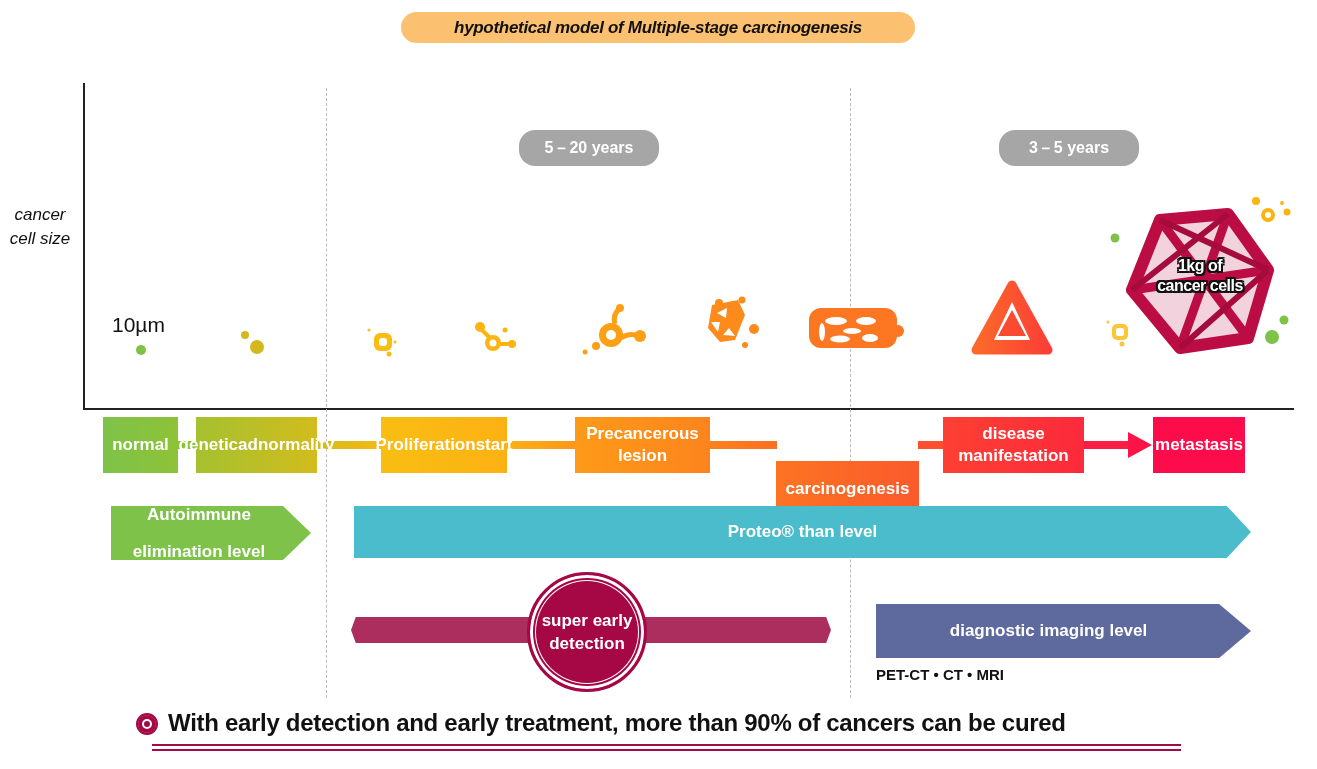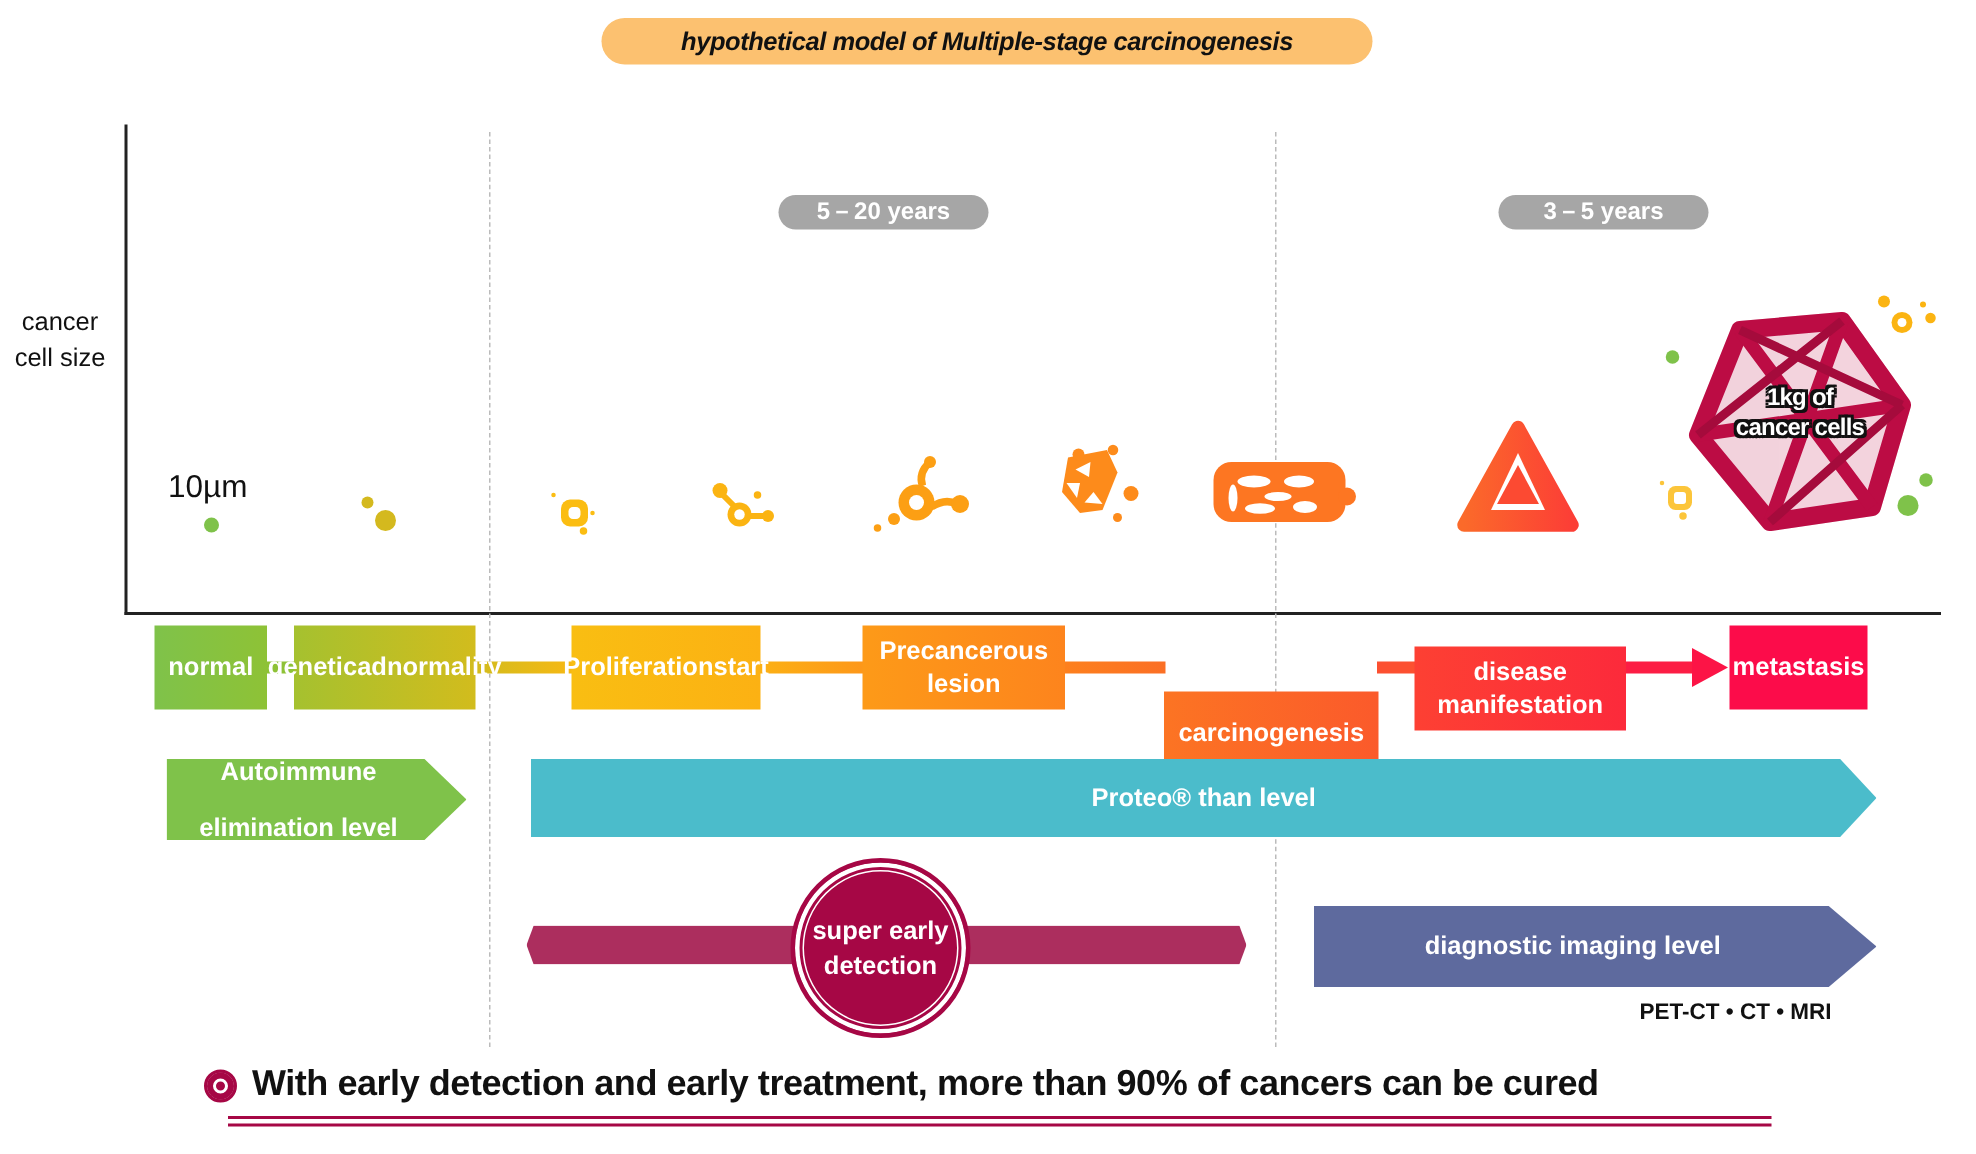--- a/index.html
+++ b/index.html
@@ -7,28 +7,28 @@
   body { position: relative; font-family: "Liberation Sans", "DejaVu Sans", sans-serif; }
   .abs { position: absolute; }
   .title-pill {
     left: 401px; top: 12px; width: 514px; height: 31px;
     background: #fcc170; border-radius: 16px;
     color: #111; font-weight: bold; font-size: 17px;
     display: flex; align-items: center; justify-content: center;
     letter-spacing: -0.3px;
     font-style: italic;
   }
-  .ylabel { left: 0; top: 203px; width: 80px; text-align: center; font-size: 17px; line-height: 24px; color: #111; }
+  .ylabel { left: 0; top: 203px; width: 80px; text-align: center; font-size: 17px; line-height: 24px; color: #111; font-style: italic; }
   .axis-y { left: 83px; top: 83px; width: 2px; height: 327px; background: #222; }
   .axis-x { left: 83px; top: 408px; width: 1211px; height: 2px; background: #222; }
   .dash { width: 0; border-left: 1px dashed #bbb; }
   .dash1 { left: 326px; top: 88px; height: 610px; }
   .dash2 { left: 850px; top: 88px; height: 610px; }
   .period-pill {
-    height: 23px; border-radius: 16px; background: #a6a6a6; color: #fff;
+    height: 36px; border-radius: 16px; background: #a6a6a6; color: #fff;
     font-weight: bold; font-size: 16px; display: flex; align-items: center; justify-content: center;
   }
   .p1 { left: 519px; top: 130px; width: 140px; }
   .p2 { left: 999px; top: 130px; width: 140px; }
   .scale-label { left: 112px; top: 313px; font-size: 21px; color: #111; }
   .stage-box {
     height: 56px; top: 417px; color: #fff; font-weight: bold; font-size: 17px;
     display: flex; align-items: center; justify-content: center; text-align: center; line-height: 22px;
   }
   .connector { top: 441px; height: 8px; }
@@ -38,21 +38,21 @@
   .bar-proteo { left: 354px; top: 506px; width: 897px; height: 52px; background: #4bbccb;
     clip-path: polygon(0 0, 97.3% 0, 100% 50%, 97.3% 100%, 0 100%); }
   .bar-early { left: 351px; top: 617px; width: 480px; height: 26px; background: #ac2e5e;
     clip-path: polygon(1% 0, 99% 0, 100% 50%, 99% 100%, 1% 100%, 0 50%); }
   .early-circle { left: 527px; top: 572px; width: 120px; height: 120px; border-radius: 50%;
     background: #a60745; border: 3px solid #a60745; box-shadow: inset 0 0 0 3px #fff, inset 0 0 0 5px #a60745, inset 0 0 0 6px #fff; }
   .early-text { left: 527px; top: 572px; width: 120px; height: 120px; color: #fff; font-weight: bold; font-size: 17px;
     display: flex; align-items: center; justify-content: center; text-align: center; line-height: 23px; }
   .bar-imaging { left: 876px; top: 604px; width: 375px; height: 54px; background: #5e6a9e;
     clip-path: polygon(0 0, 91.5% 0, 100% 50%, 91.5% 100%, 0 100%); padding-right: 30px; }
-  .modalities { left: 876px; top: 666px; width: 345px; text-align: right; font-weight: bold; font-size: 15px; color: #111; }
+  .modalities { left: 876px; top: 666px; width: 345px; text-align: left; font-weight: bold; font-size: 15px; color: #111; }
   .bullet { left: 136px; top: 713px; width: 22px; height: 22px; border-radius: 50%; background: #a60745;
     box-shadow: inset 0 0 0 4px #a60745, inset 0 0 0 6px #fff; border: 2px solid #a60745; }
   .footer-text { left: 168px; top: 709px; font-weight: bold; font-size: 24px; color: #111; letter-spacing: -0.3px; }
   .underline1 { left: 152px; top: 744px; width: 1029px; height: 2px; background: #a60745; }
   .underline2 { left: 152px; top: 749px; width: 1029px; height: 2px; background: #a60745; }
   .cells-svg { left: 0; top: 0; width: 1317px; height: 420px; }
   .big-label { left: 1140px; top: 256px; width: 120px; text-align: center; font-weight: bold; font-size: 16px; line-height: 20px;
     color: #fff; text-shadow: -2px -2px 0 #111, 2px -2px 0 #111, -2px 2px 0 #111, 2px 2px 0 #111, 0 2px 0 #111, 0 -2px 0 #111, 2px 0 0 #111, -2px 0 0 #111; letter-spacing: -0.5px; }
 </style>
 </head>
@@ -192,21 +192,21 @@
   <span>Proliferation</span>
   <span>start</span>
 </div>
 <div class="abs stage-box" style="left:575px;width:135px;background:linear-gradient(90deg,#fd9a18,#fd841d);flex-direction:column;">
   <span>Precancerous</span>
   <span>lesion</span>
 </div>
 <div class="abs stage-box" style="left:776px;width:143px;background:linear-gradient(90deg,#fc7423,#fb5a2b);margin-top:44px;">
   <span>carcinogenesis</span>
 </div>
-<div class="abs stage-box" style="left:943px;width:141px;background:linear-gradient(90deg,#fd4033,#fc2a3b);flex-direction:column;margin-top:14px;">
+<div class="abs stage-box" style="left:943px;width:141px;background:linear-gradient(90deg,#fd4033,#fc2a3b);flex-direction:column;">
   <span>disease</span>
   <span>manifestation</span>
 </div>
 <div class="abs stage-box" style="left:1153px;width:92px;background:#fc0c4a;">
   <span>metastasis</span>
 </div>
 
 <div class="abs level-bar bar-auto" style="flex-direction:column;">
   <span>Autoimmune</span>
   <span>elimination level</span>

